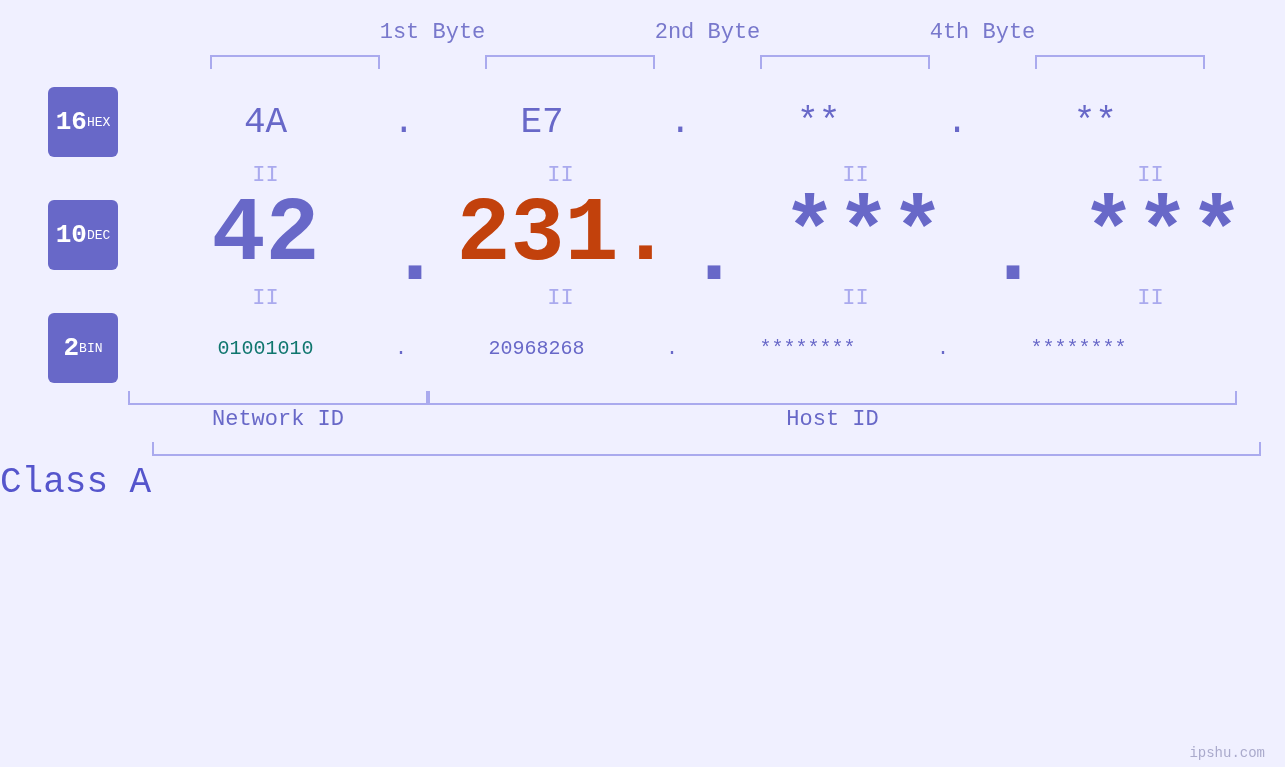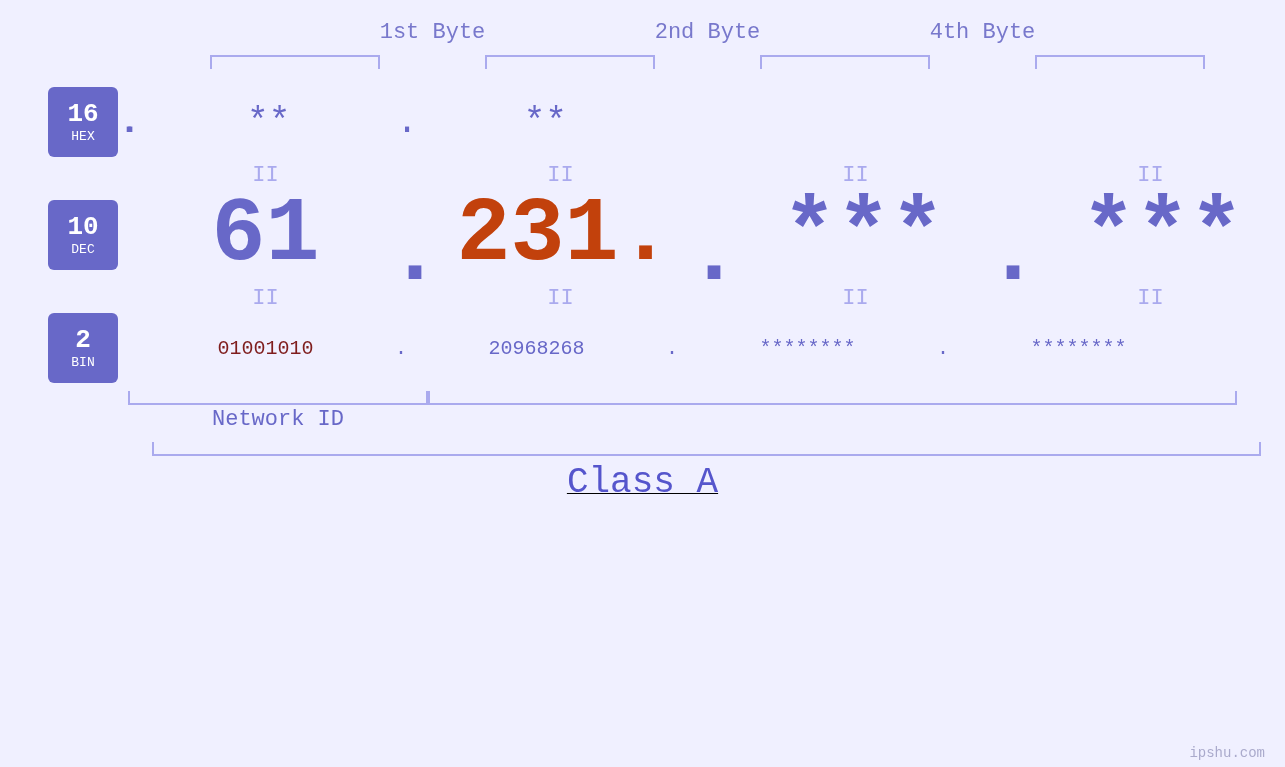--- a/index.html
+++ b/index.html
@@ -61,21 +61,21 @@
       border-bottom: none;
     }
 
     
     .badge {
       width: 70px;
       height: 70px;
       background-color: #6868c8;
       border-radius: 6px;
       display: flex;
-      flex-direction: column;
+      flex-direction: row;
       align-items: center;
       justify-content: center;
       color: white;
       flex-shrink: 0;
     }
     .badge-num {
       font-size: 26px;
       font-weight: bold;
       line-height: 1.1;
     }
@@ -120,21 +120,23 @@
       <div class="bracket"></div>
     </div>
   </div>
 
   <div style="display:flex; align-items:center; width:100%; padding-left:48px; margin-bottom:4px;">
     <div class="badge">
       <span class="badge-num">16</span>
       <span class="badge-label">HEX</span>
     </div>
     <div style="display:flex; align-items:center; flex:1; margin-left:10px;">
+      <div style="width:275px; text-align:center; color:#6868c8; font-size:36px; font-family:'Courier New',monospace;">4A</div>
       <span style="color:#6868c8; font-size:36px; font-family:'Courier New',monospace; margin:0 -10px;">.</span>
+      <div style="width:275px; text-align:center; color:#6868c8; font-size:36px; font-family:'Courier New',monospace;">E7</div>
       <span style="color:#6868c8; font-size:36px; font-family:'Courier New',monospace; margin:0 -10px;">.</span>
       <div style="width:275px; text-align:center; color:#6868c8; font-size:36px; font-family:'Courier New',monospace;">**</div>
       <span style="color:#6868c8; font-size:36px; font-family:'Courier New',monospace; margin:0 -10px;">.</span>
       <div style="width:275px; text-align:center; color:#6868c8; font-size:36px; font-family:'Courier New',monospace;">**</div>
     </div>
   </div>
 
   <div style="display:flex; align-items:center; width:100%; padding-left:48px; margin:2px 0;">
     <div style="width:70px; flex-shrink:0;"></div>
     <div style="display:flex; flex:1; margin-left:10px;">
@@ -147,21 +149,21 @@
       <div style="width:275px; text-align:center; color:#aaaaee; font-size:22px; font-family:'Courier New',monospace;">II</div>
     </div>
   </div>
 
   <div style="display:flex; align-items:center; width:100%; padding-left:48px; margin-bottom:4px;">
     <div class="badge">
       <span class="badge-num">10</span>
       <span class="badge-label">DEC</span>
     </div>
     <div style="display:flex; align-items:center; flex:1; margin-left:10px;">
-      <div style="width:275px; text-align:center; color:#6868c8; font-size:90px; font-weight:bold; font-family:'Courier New',monospace; line-height:1;">61</div>
+      <div style="width:275px; text-align:center; color:#6868c8; font-size:90px; font-weight:bold; font-family:'Courier New',monospace; line-height:1;">42</div>
       <span style="color:#6868c8; font-size:90px; font-weight:bold; font-family:'Courier New',monospace; margin:0 -15px; position:relative; top:20px; line-height:1;">.</span>
       <div style="width:275px; text-align:center; color:#c2410c; font-size:90px; font-weight:bold; font-family:'Courier New',monospace; line-height:1;">231.</div>
       <span style="color:#6868c8; font-size:90px; font-weight:bold; font-family:'Courier New',monospace; margin:0 -15px; position:relative; top:20px; line-height:1;">.</span>
       <div style="width:275px; text-align:center; color:#6868c8; font-size:90px; font-weight:bold; font-family:'Courier New',monospace; line-height:1;">***</div>
       <span style="color:#6868c8; font-size:90px; font-weight:bold; font-family:'Courier New',monospace; margin:0 -15px; position:relative; top:20px; line-height:1;">.</span>
       <div style="width:275px; text-align:center; color:#6868c8; font-size:90px; font-weight:bold; font-family:'Courier New',monospace; line-height:1;">***</div>
     </div>
   </div>
 
   <div style="display:flex; align-items:center; width:100%; padding-left:48px; margin:2px 0;">
@@ -176,41 +178,42 @@
       <div style="width:275px; text-align:center; color:#aaaaee; font-size:22px; font-family:'Courier New',monospace;">II</div>
     </div>
   </div>
 
   <div style="display:flex; align-items:center; width:100%; padding-left:48px; margin-bottom:4px;">
     <div class="badge">
       <span class="badge-num">2</span>
       <span class="badge-label">BIN</span>
     </div>
     <div style="display:flex; align-items:center; flex:1; margin-left:10px;">
-      <div style="width:275px; text-align:center; color:#7f1d1d; font-size:20px; font-family:'Courier New',monospace;">01001010</div>
+      <div style="width:275px; text-align:center; color:#0f766e; font-size:20px; font-family:'Courier New',monospace;">01001010</div>
       <span style="color:#6868c8; font-size:20px; font-family:'Courier New',monospace; margin:0 -8px;">.</span>
       <div style="width:275px; text-align:center; color:#6868c8; font-size:20px; font-family:'Courier New',monospace;">20968268</div>
       <span style="color:#6868c8; font-size:20px; font-family:'Courier New',monospace; margin:0 -8px;">.</span>
       <div style="width:275px; text-align:center; color:#6868c8; font-size:20px; font-family:'Courier New',monospace;">********</div>
       <span style="color:#6868c8; font-size:20px; font-family:'Courier New',monospace; margin:0 -8px;">.</span>
       <div style="width:275px; text-align:center; color:#6868c8; font-size:20px; font-family:'Courier New',monospace;">********</div>
     </div>
   </div>
 
   <div style="display:flex; width:100%; padding-left:128px; padding-right:48px; margin-top:4px;">
 
     <div style="width:300px; height:14px; border:2px solid #aaaaee; border-top:none;"></div>
 
     <div style="flex:1; height:14px; border:2px solid #aaaaee; border-top:none;"></div>
   </div>
 
   <div style="display:flex; width:100%; padding-left:128px; padding-right:48px; margin-top:2px; margin-bottom:10px;">
     <div style="width:300px; text-align:center; color:#6868c8; font-size:22px; font-family:'Courier New',monospace;">Network ID</div>
+    <div style="flex:1; text-align:center; color:#6868c8; font-size:22px; font-family:'Courier New',monospace;">Host ID</div>
   </div>
 
   <div style="width:calc(100% - 128px - 48px); margin-left:128px; height:14px; border:2px solid #aaaaee; border-top:none; margin-bottom:6px;"></div>
 
-  <div style="width:100%; text-align:center;text-decoration:underline;">
+  <div style="width:100%; ">
     <span style="color:#5555cc; font-size:36px; font-family:'Courier New',monospace;">Class A</span>
   </div>
 
   <div class="watermark">ipshu.com</div>
 </div>
 
 </body></html>

